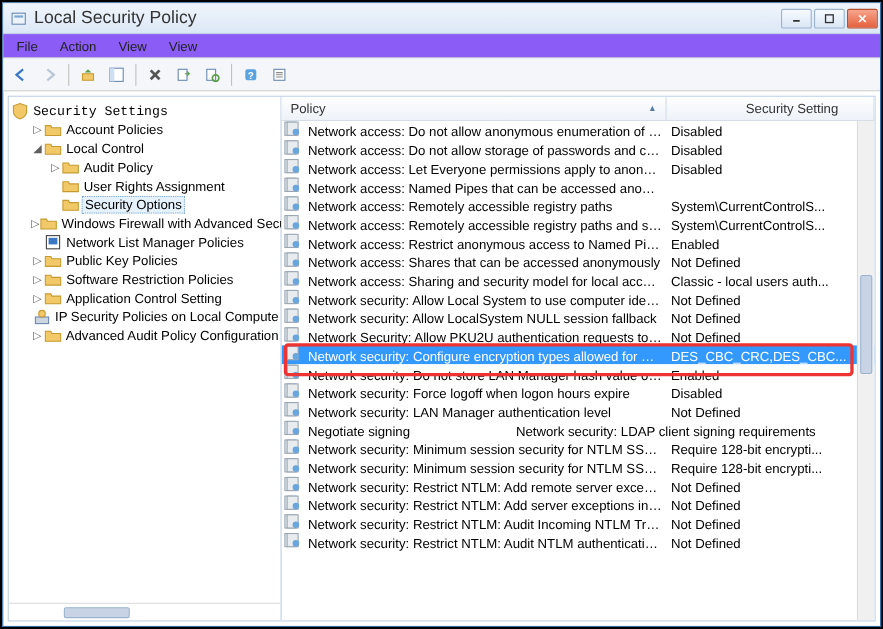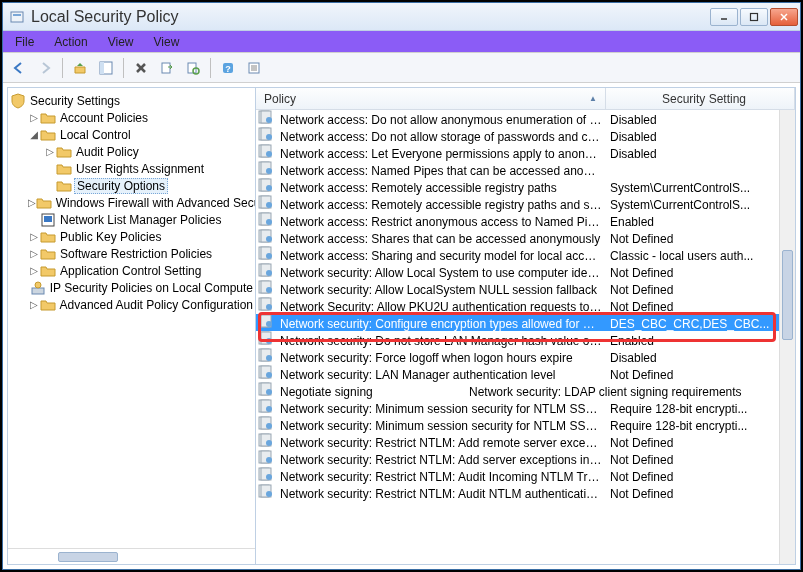--- a/index.html
+++ b/index.html
@@ -19,21 +19,21 @@
 .toolsep { width:1px; height:20px; background:#c0c0c0; margin:0 3px; }
 .content { flex:1; display:flex; border:1px solid #bfd0e4; margin:4px; overflow:hidden; }
 .tree { width: 248px; border-right: 1px solid #bfd0e4; overflow:hidden; display:flex; flex-direction:column; }
 .tree-body { flex:1; padding: 4px 0; overflow:auto; }
 .tree-scroll { height:16px; display:flex; align-items:center; border-top:1px solid #ddd; }
 .tree-thumb { width:60px; height:10px; background:#c8d4e5; border:1px solid #9bb3cf; margin-left:50px; border-radius:2px; }
 .list { flex:1; display:flex; flex-direction:column; position:relative; }
 .list-header { height: 22px; display:flex; background:linear-gradient(#fdfefe,#eef3f9); border-bottom:1px solid #d5dde7;gap:48px; }
 .list-header-cell { border-right:1px solid #d5dde7; padding:3px 8px; color:#333; display:flex; align-items:center; }
 .list-header-cell.policy { width:350px; justify-content:space-between; }
-.list-header-cell.setting { flex:1; }
+.list-header-cell.setting { flex:1;margin-left:16px; }
 .sort-caret { font-size:8px; color:#5c7fa8; }
 .list-body { flex:1; overflow:hidden; }
 .list-row { display:flex; height:17px; align-items:flex-end; }
 .list-row.selected { background:#3399ff; color:#fff; }
 .list-row .cell { white-space:nowrap; overflow:hidden; text-overflow:ellipsis; padding:0 4px; }
 .list-row .cell.icon { width:20px; padding:0 2px; }
 .list-row .cell.policy { width:330px; }
 .list-row .cell.setting { flex:1; }
 .list-scrollbar { position:absolute; right:0; top:22px; bottom:0; width:16px; background:#f0f0f0; border-left:1px solid #ddd; }
 .scroll-thumb { position:absolute; left:2px; right:2px; top:140px; height:90px; background:#c8d4e5; border:1px solid #9bb3cf; border-radius:2px; }
@@ -141,21 +141,21 @@
           <line x1="4" y1="5" x2="10" y2="5" stroke="#888"></line>
           <line x1="4" y1="7" x2="10" y2="7" stroke="#888"></line>
           <line x1="4" y1="9" x2="10" y2="9" stroke="#888"></line>
         </svg>
       </div>
   </div>
 
   <div class="content">
     <div class="tree">
       <div class="tree-body" id="tree-body">
-          <div class="tree-row" style="padding-left: 2px;">
+          <div class="tree-row" style="padding-left: 2px; font-family: Liberation Mono, monospace;">
             <span class="tree-icon">
               <svg width="16" height="16" viewBox="0 0 16 16">
                 <path d="M8 1l6 2v5c0 4-3 6-6 7-3-1-6-3-6-7V3z" fill="#f2c968" stroke="#c69a2f"></path>
               </svg>
             </span>
             <span class="tree-label">Security Settings</span>
           </div>
           <div class="tree-row" style="padding-left: 20px;">
             <span class="tree-exp">▷</span>
             <span class="tree-icon">

